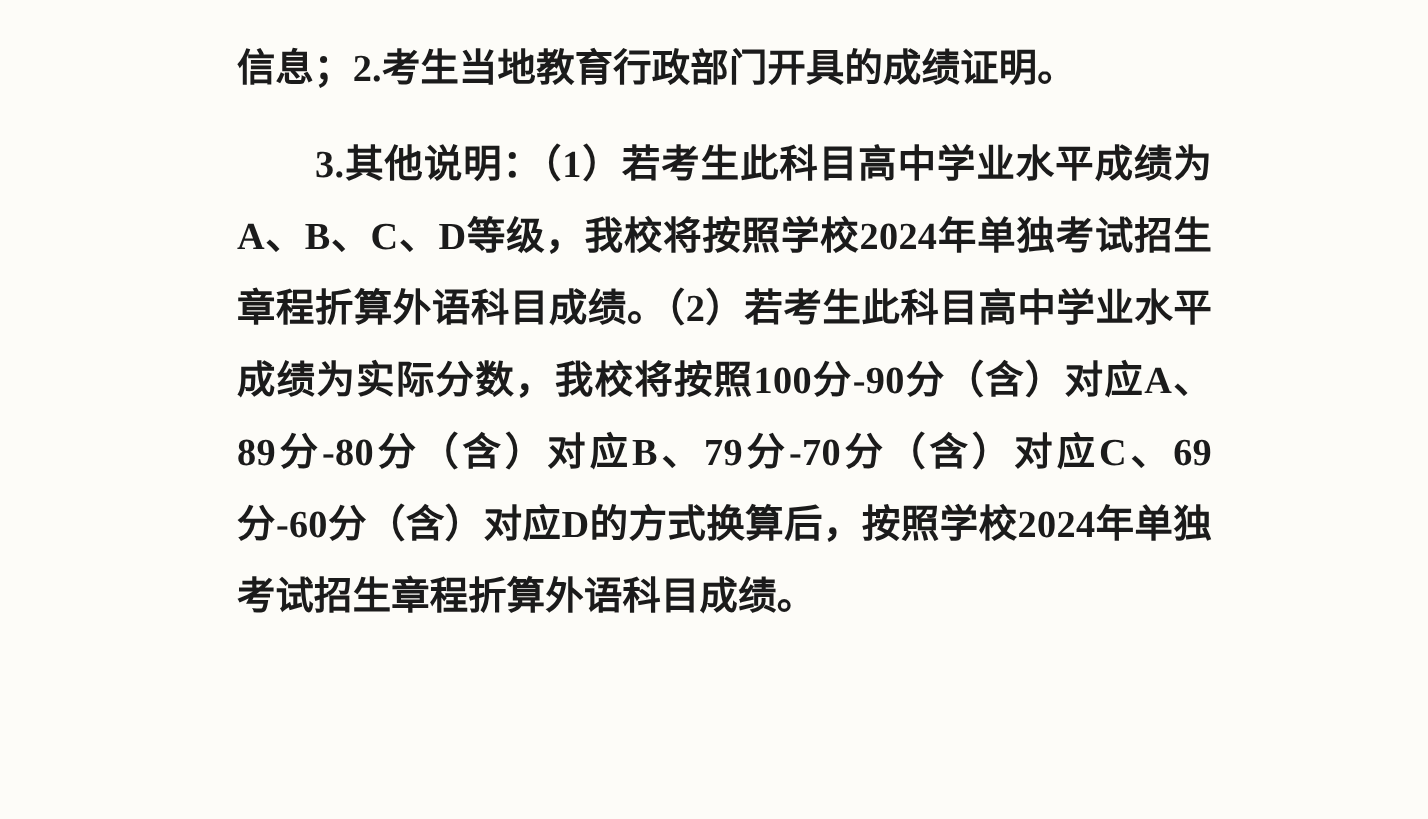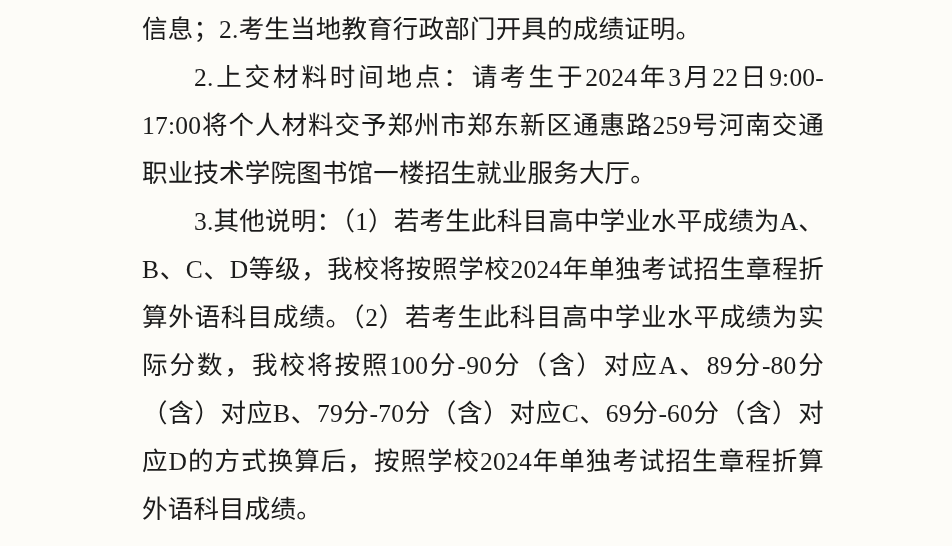--- a/index.html
+++ b/index.html
@@ -23,33 +23,33 @@
     background: #fdfcf8;
   }
   .doc-body {
     font-size: 25.5px;
     line-height: 48px;
     letter-spacing: 0.2px;
     text-align: justify;
     text-justify: inter-ideograph;
   }
   .para {
-    margin: 0;
+    margin: 16px;
     padding: 0;
     text-indent: 0;
+    font-weight: bold;
   }
   .para.indent {
     text-indent: 52px;
   }
   .para + .para {
     margin-top: 0;
   }
 </style>
 </head>
 <body>
 
 <div class="page">
   <div class="doc-body">
     <p class="para">信息；2.考生当地教育行政部门开具的成绩证明。</p>
-    <p class="para indent">2.上交材料时间地点：请考生于2024年3月22日9:00-17:00将个人材料交予郑州市郑东新区通惠路259号河南交通职业技术学院图书馆一楼招生就业服务大厅。</p>
     <p class="para indent">3.其他说明：（1）若考生此科目高中学业水平成绩为A、B、C、D等级，我校将按照学校2024年单独考试招生章程折算外语科目成绩。（2）若考生此科目高中学业水平成绩为实际分数，我校将按照100分-90分（含）对应A、89分-80分（含）对应B、79分-70分（含）对应C、69分-60分（含）对应D的方式换算后，按照学校2024年单独考试招生章程折算外语科目成绩。</p>
   </div>
 </div>
 
 </body></html>

